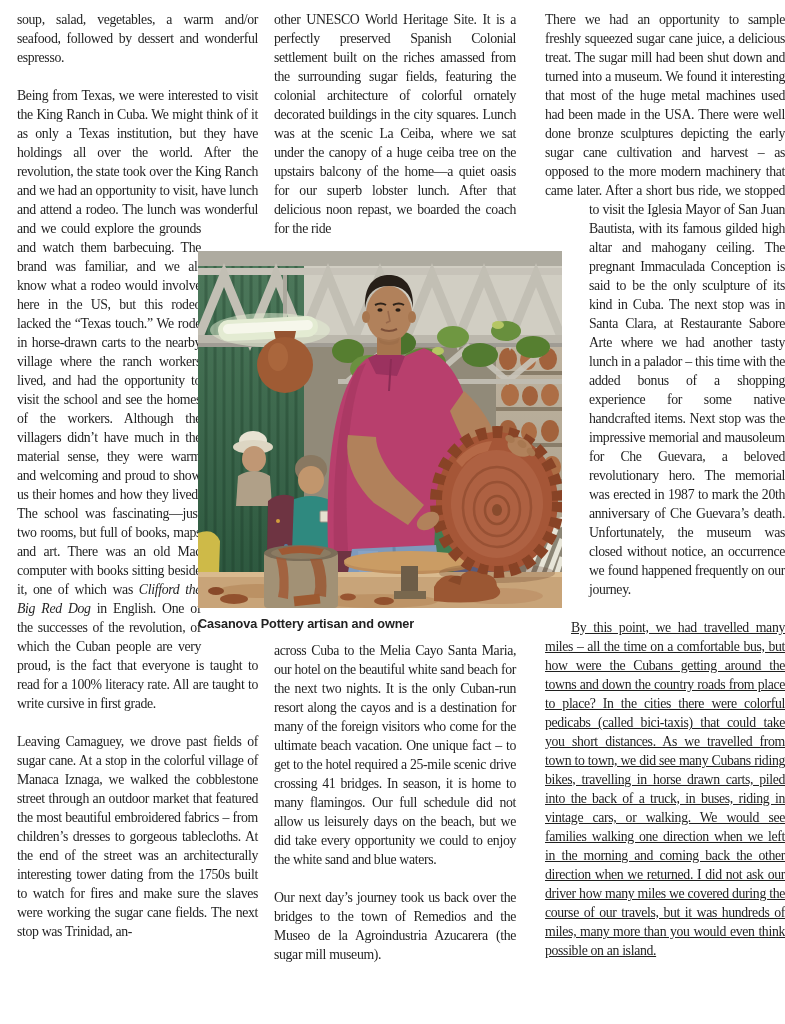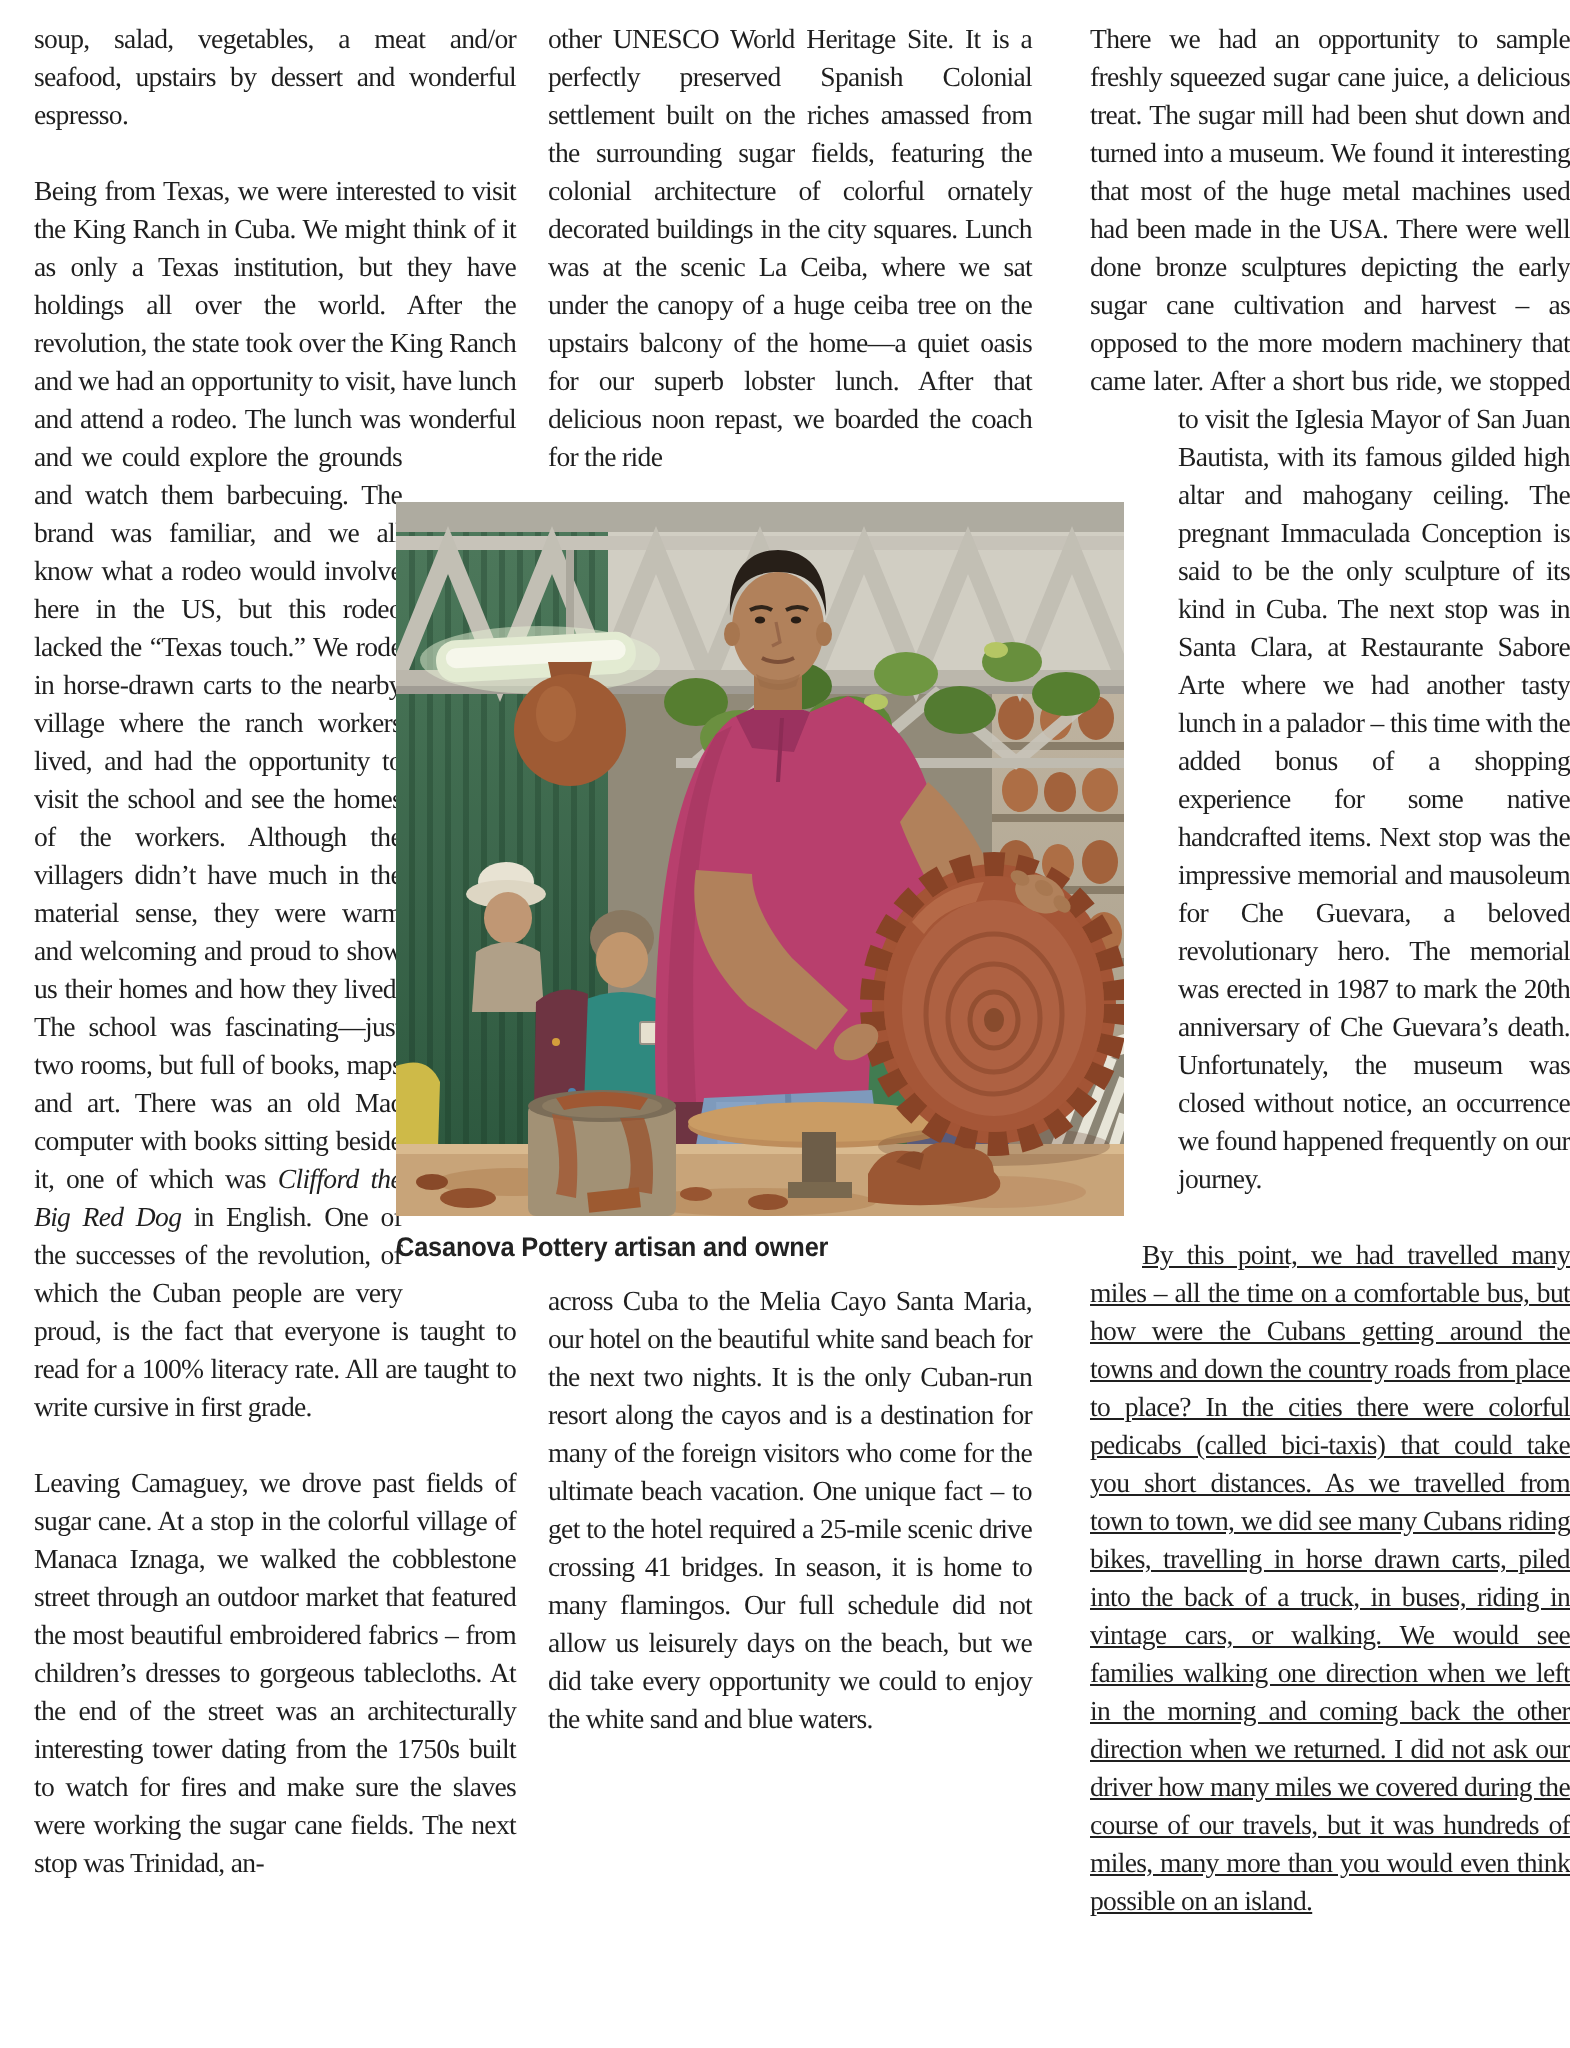--- a/index.html
+++ b/index.html
@@ -30,29 +30,30 @@
     font-size:13.5px;color:#222;transform:scaleX(0.94);transform-origin:left center;
     letter-spacing:-0.1px;
   }
 </style>
 </head>
 <body>
 
 <div class="page">
 
   <div class="col" id="col1">
-    <p>soup, salad, vegetables, a meat and/or seafood, upstairs by dessert and wonderful espresso.</p>
+    <p>soup, salad, vegetables, a warm and/or seafood, followed by dessert and wonderful espresso.</p>
     <p><span>Being from Texas, we were interested to visit the King Ranch in Cuba. We might think of it as only a Texas institution, but they have holdings all over the world. After the revolution, the state took over the King Ranch and we had an opportunity to visit, have lunch and attend a rodeo. The lunch was wonderful and we </span><span class="fl-r"></span><span>could explore the grounds and watch them barbecuing. The brand was familiar, and we all know what a rodeo would involve here in the US, but this rodeo lacked the “Texas touch.” We rode in horse-drawn carts to the nearby village where the ranch workers lived, and had the opportunity to visit the school and see the homes of the workers. Although the villagers didn’t have much in the material sense, they were warm and welcoming and proud to show us their homes and how they lived. The school was fascinating—just two rooms, but full of books, maps and art. There was an old Mac computer with books sitting beside it, one of which was </span><em>Clifford the Big Red Dog</em><span> in English. One of the successes of the revolution, of which the Cuban people are very proud, is the fact that everyone is taught to read for a 100% literacy rate. All are taught to write cursive in first grade.</span></p>
     <p>Leaving Camaguey, we drove past fields of sugar cane. At a stop in the colorful village of Manaca Iznaga, we walked the cobblestone street through an outdoor market that featured the most beautiful embroidered fabrics – from children’s dresses to gorgeous tablecloths. At the end of the street was an architecturally interesting tower dating from the 1750s built to watch for fires and make sure the slaves were working the sugar cane fields. The next stop was Trinidad, an-</p>
   </div>
 
   <div class="col" id="col2">
     <p>other UNESCO World Heritage Site. It is a perfectly preserved Spanish Colonial settlement built on the riches amassed from the surrounding sugar fields, featuring the colonial architecture of colorful ornately decorated buildings in the city squares. Lunch was at the scenic La Ceiba, where we sat under the canopy of a huge ceiba tree on the upstairs balcony of the home—a quiet oasis for our superb lobster lunch. After that delicious noon repast, we boarded the coach for the ride</p>
     <div class="col2-spacer"></div>
     <p>across Cuba to the Melia Cayo Santa Maria, our hotel on the beautiful white sand beach for the next two nights. It is the only Cuban-run resort along the cayos and is a destination for many of the foreign visitors who come for the ultimate beach vacation. One unique fact – to get to the hotel required a 25-mile scenic drive crossing 41 bridges. In season, it is home to many flamingos. Our full schedule did not allow us leisurely days on the beach, but we did take every opportunity we could to enjoy the white sand and blue waters.</p>
+    <p>Our next day’s journey took us back over the bridges to the town of Remedios and the Museo de la Agroindustria Azucarera (the sugar mill museum).</p>
   </div>
 
   <div class="col" id="col3">
     <p><span>There we had an opportunity to sample freshly squeezed sugar cane juice, a delicious treat. The sugar mill had been shut down and turned into a museum. We found it interesting that most of the huge metal machines used had been made in the USA. There were well done bronze sculptures depicting the early sugar cane cultivation and harvest – as opposed to the more modern machinery that came later. After a short bus ride, we stopped to visit the Iglesia Mayor of San </span><span class="fl-l"></span><span>Juan Bautista, with its famous gilded high altar and mahogany ceiling. The pregnant Immaculada Conception is said to be the only sculpture of its kind in Cuba. The next stop was in Santa Clara, at Restaurante Sabore Arte where we had another tasty lunch in a palador – this time with the added bonus of a shopping experience for some native handcrafted items. Next stop was the impressive memorial and mausoleum for Che Guevara, a beloved revolutionary hero. The memorial was erected in 1987 to mark the 20th anniversary of Che Guevara’s death. Unfortunately, the museum was closed without notice, an occurrence we found happened frequently on our journey.</span></p>
     <p class="indent">By this point, we had travelled many miles – all the time on a comfortable bus, but how were the Cubans getting around the towns and down the country roads from place to place? In the cities there were colorful pedicabs (called bici-taxis) that could take you short distances. As we travelled from town to town, we did see many Cubans riding bikes, travelling in horse drawn carts, piled into the back of a truck, in buses, riding in vintage cars, or walking. We would see families walking one direction when we left in the morning and coming back the other direction when we returned. I did not ask our driver how many miles we covered during the course of our travels, but it was hundreds of miles, many more than you would even think possible on an island.</p>
   </div>
 
   <div class="photo-wrap">
     <svg viewBox="0 0 364 357" width="364" height="357" xmlns="http://www.w3.org/2000/svg">
       <defs>

